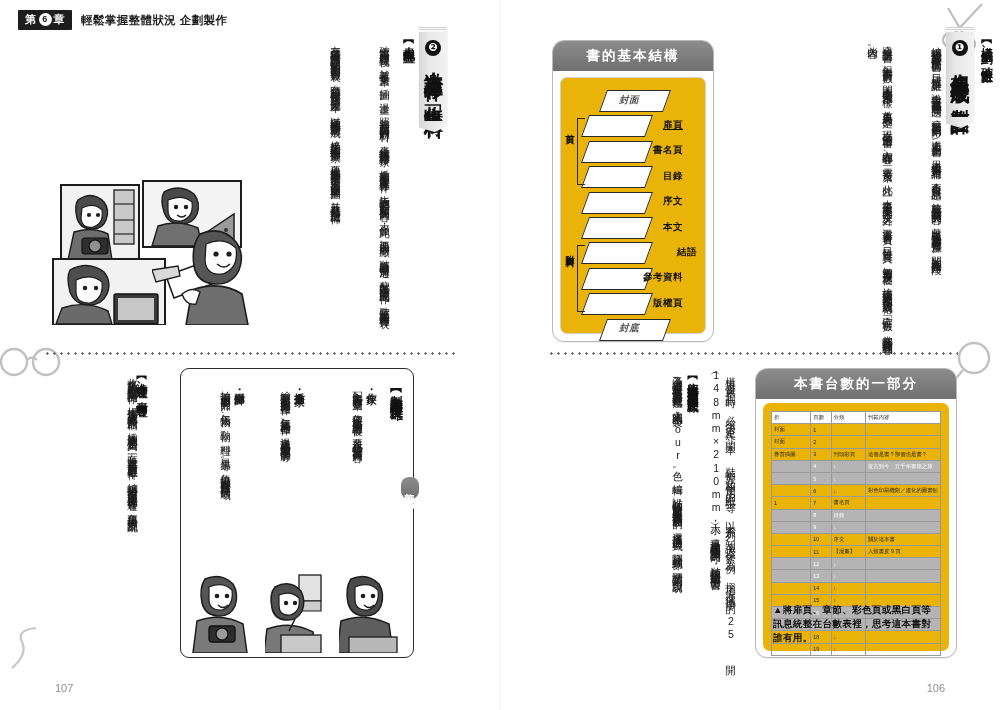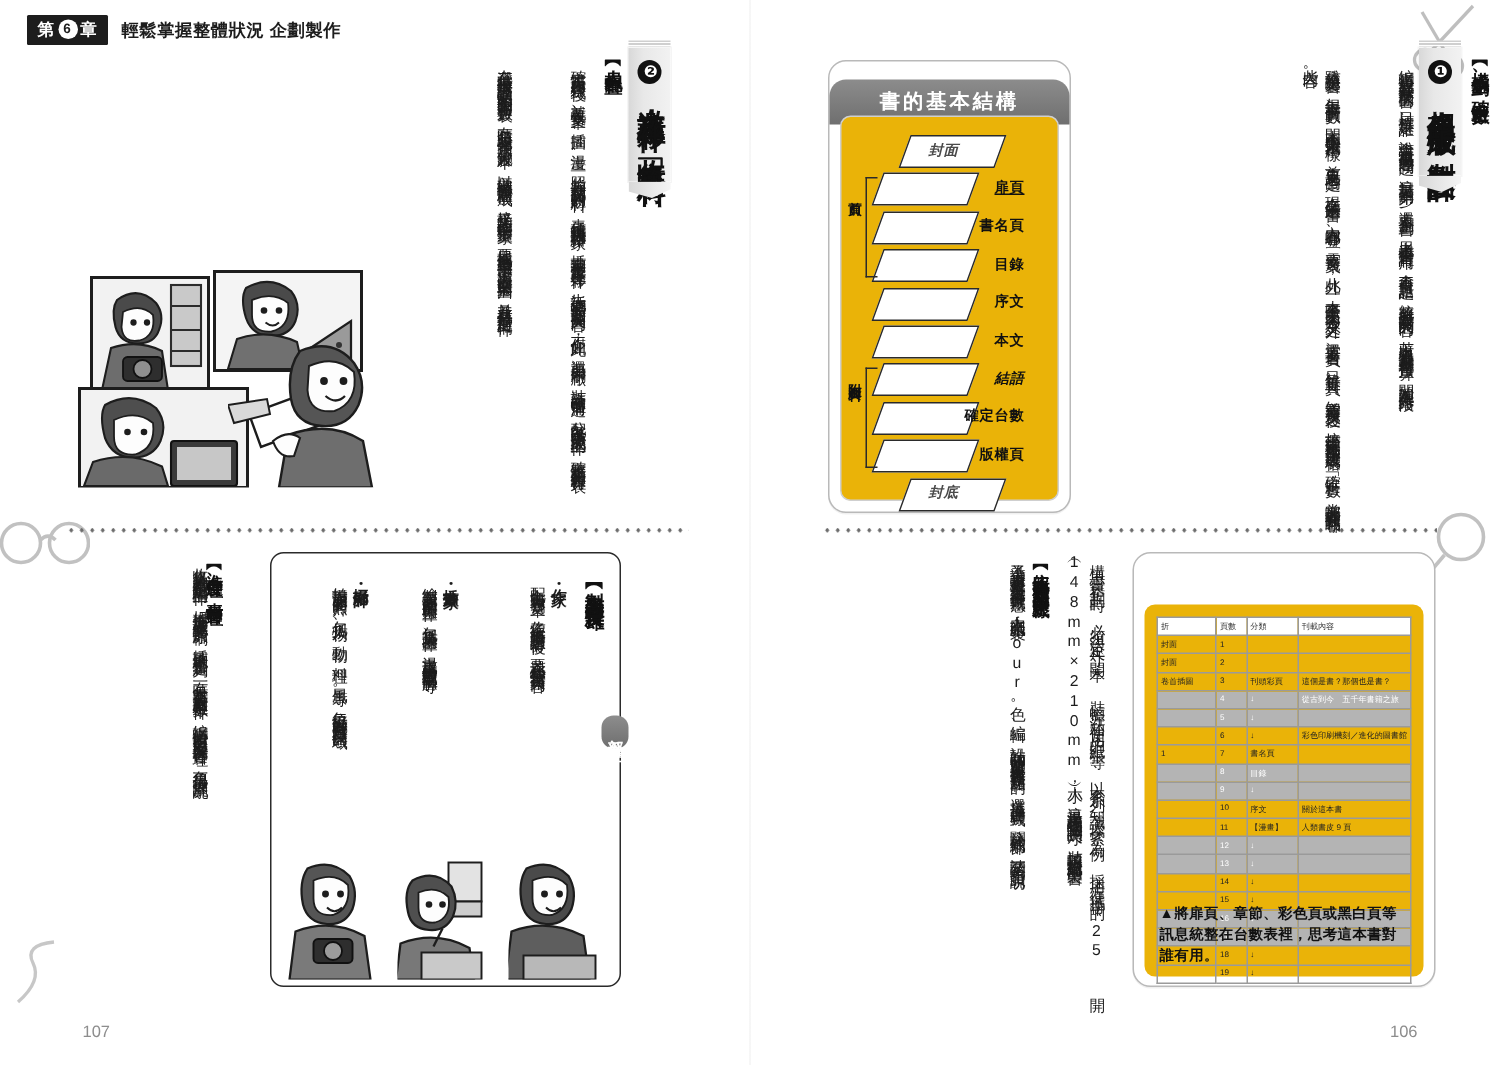--- a/index.html
+++ b/index.html
@@ -77,21 +77,21 @@
     font-size:11px;font-weight:bold;line-height:1;margin-bottom:2px;
   }
 
   
   .panel{
     position:absolute;background:#ffffff;
     border:1px solid #b9b9b9;border-radius:12px;
     box-shadow:0 1px 0 rgba(0,0,0,.06);
   }
   .panel-title{
-    position:absolute;left:0;right:0;top:12px;height:30px;
+    position:absolute;left:0;right:0;top:0;height:30px;
     background:linear-gradient(180deg,#8c8c8c 0%,#6f6f6f 100%);
     border-radius:11px 11px 0 0;
     color:#fff;font-size:13.5px;font-weight:bold;letter-spacing:2px;
     display:flex;align-items:center;justify-content:center;
   }
   .panel-inner{
     position:absolute;left:7px;right:7px;top:36px;bottom:7px;
     border:1px solid #cfcfcf;border-radius:7px;background:#eab308;
   }
 
@@ -229,40 +229,41 @@
           <div class="para-lbl" style="left: 46px; top: 31.4px; width: 76px; justify-content: flex-end; text-decoration: underline;">扉頁</div>
           <div class="para" style="left: 24px; top: 56.8px; width: 62px;"></div>
           <div class="para-lbl" style="left: 46px; top: 56.8px; width: 76px; justify-content: flex-end;">書名頁</div>
           <div class="para" style="left: 24px; top: 82.2px; width: 62px;"></div>
           <div class="para-lbl" style="left: 46px; top: 82.2px; width: 76px; justify-content: flex-end;">目錄</div>
           <div class="para" style="left: 24px; top: 107.6px; width: 62px;"></div>
           <div class="para-lbl" style="left: 46px; top: 107.6px; width: 76px; justify-content: flex-end;">序文</div>
           <div class="para" style="left: 24px; top: 133px; width: 62px;"></div>
           <div class="para-lbl" style="left: 46px; top: 133px; width: 76px; justify-content: flex-end;">本文</div>
           <div class="para" style="left: 24px; top: 158.4px; width: 62px;"></div>
-          <div class="para-lbl" style="left: 46px; top: 158.4px; width: 76px; justify-content: flex-end; font-style: italic;">結語</div>
+          <div class="para-lbl" style="left: 60px; top: 158.4px; width: 76px; justify-content: flex-end;">結語</div>
           <div class="para" style="left: 24px; top: 183.8px; width: 62px;"></div>
-          <div class="para-lbl" style="left: 46px; top: 183.8px; width: 76px; justify-content: flex-end;">確定台數</div>
+          <div class="para-lbl" style="left: 46px; top: 183.8px; width: 76px; justify-content: flex-end;">參考資料</div>
           <div class="para" style="left: 24px; top: 209.2px; width: 62px;"></div>
           <div class="para-lbl" style="left: 46px; top: 209.2px; width: 76px; justify-content: flex-end;">版權頁</div>
           <div class="para" style="left: 42px; top: 234.6px; width: 62px;"></div>
           <div class="para-lbl italic" style="left: 58px; top: 234.6px; width: 62px; justify-content: flex-start;">封底</div>
           <div class="brace" style="left: 16px; top: 34.4px; height: 64.8px;"></div>
           <div class="brace-lbl" style="left: 2px; top: 43.4px; height: 50.8px;">前頁</div>
           <div class="brace" style="left: 16px; top: 161.4px; height: 64.8px;"></div>
           <div class="brace-lbl" style="left: 2px; top: 164.4px; height: 60.8px;">附加資料</div>
         </div>
     </div>
   </div>
 
   <div class="sec-sub" style="position:absolute;right:300px;top:372px;height:150px;font-size:11.5px;">【依照書籍種類和目的決定樣式】</div>
   <div class="v body-col" style="position:absolute;right:262px;top:368px;width:42px;height:290px;">構思書籍企劃時，必須決定尺寸（開本）、裝幀方法和使用的紙張等。以本系列〈知識大探索〉為例，採用方便攜帶的 25 開（148mm×210mm）大小，這是漫畫和讀物適合閱讀的尺寸。裝幀採用軟紙封面的平裝書。</div>
   <div class="v body-col" style="position:absolute;right:315px;top:368px;width:42px;height:290px;">為了讓讀者看起來更易懂且更有漫畫輕鬆感，內文紙張印製four色。編輯、設計師和印刷廠窗口要根據書籍種類和目的，選擇最適合的樣式。關於樣式細節，請參閱第一一〇頁說明。</div>
 
   <div class="panel" style="left:755px;top:368px;width:200px;height:288px;">
+    <div class="panel-title">本書台數的一部分</div>
     <div class="panel-inner" style="top:34px;bottom:6px;border:none;">
       <table class="sig-table" id="sig-table">
         <colgroup>
             <col style="width:26%">
             <col style="width:13%">
             <col style="width:22%">
             <col style="width:39%">
           </colgroup>
         <thead>
             <tr id="sig-head">

